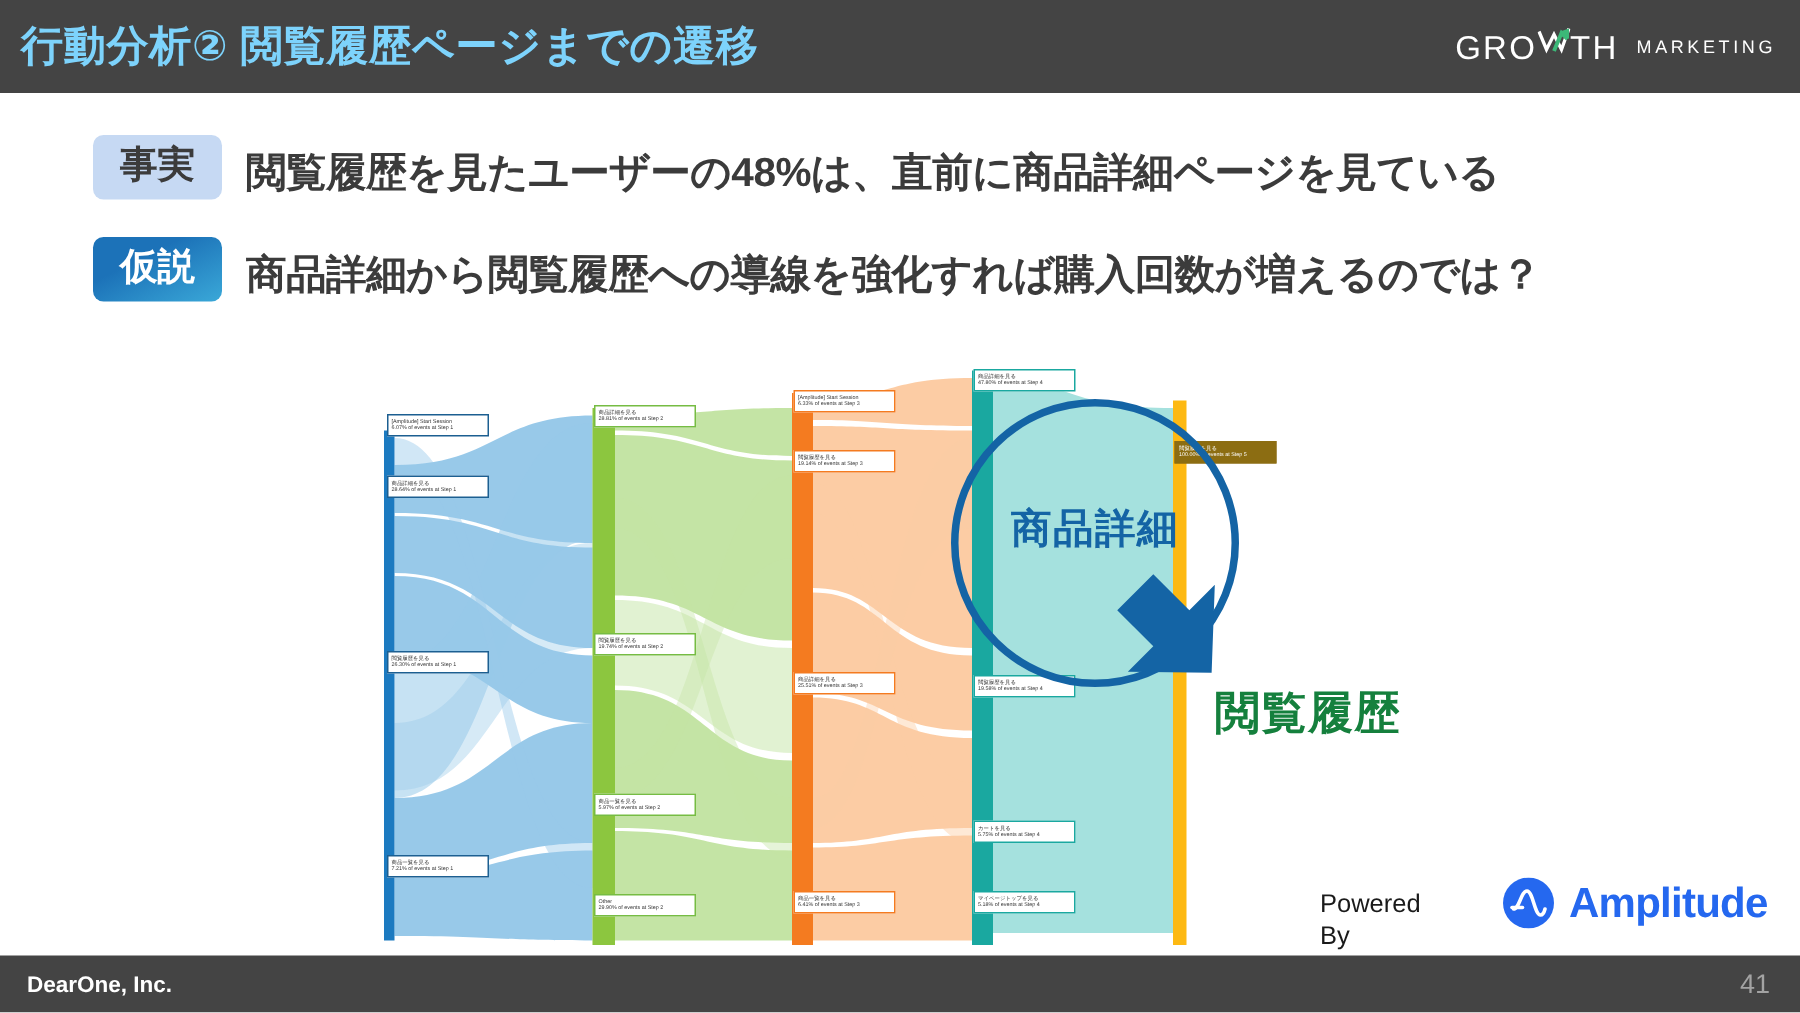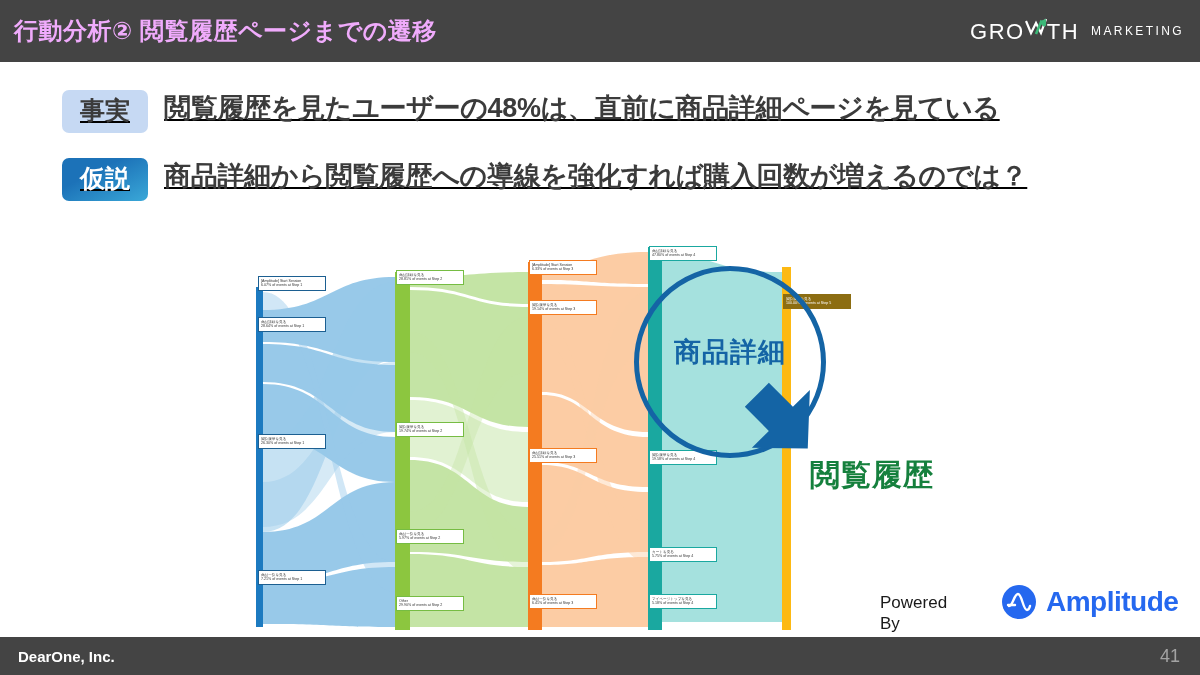--- a/index.html
+++ b/index.html
@@ -11,36 +11,36 @@
   }
   #slide { position: relative; width: 1200px; height: 675px; background: #fff; }
 
   
   .header {
     position: absolute; left: 0; top: 0; width: 1200px; height: 62px;
     background: #444444;
     display: flex; align-items: center; justify-content: space-between;
   }
   .header-title {
-    color: #f0abfc; font-size: 24px; font-weight: bold;
+    color: #7dd3fc; font-size: 28px; font-weight: bold;
     letter-spacing: .5px; padding-left: 14px; white-space: nowrap;
   }
   .logo { display: flex; align-items: center; padding-right: 16px; }
   .logo-growth {
     color: #ffffff; font-size: 22px; letter-spacing: 1.5px;
     font-weight: 400; display: flex; align-items: flex-end;
   }
   .logo-w-wrap { position: relative; display: inline-block; width: 22px; }
   .logo-marketing {
     color: #ffffff; font-size: 12px; letter-spacing: 2.4px;
     margin-left: 12px; font-weight: 400;
   }
 
   
-  .stmt { position: absolute; display: flex; align-items: flex-start; text-decoration: underline; }
+  .stmt { position: absolute; display: flex; align-items: flex-end; }
   .stmt-fact { left: 62px; top: 90px; }
   .stmt-hyp  { left: 62px; top: 158px; }
 
   .badge {
     font-size: 25px; font-weight: bold; line-height: 1;
     padding: 8px 12px 10px 12px; border-radius: 7px;
     text-align: center; min-width: 86px;
   }
   .badge-fact { background: #c6d9f3; color: #3b3b3b; }
   .badge-hyp  {

